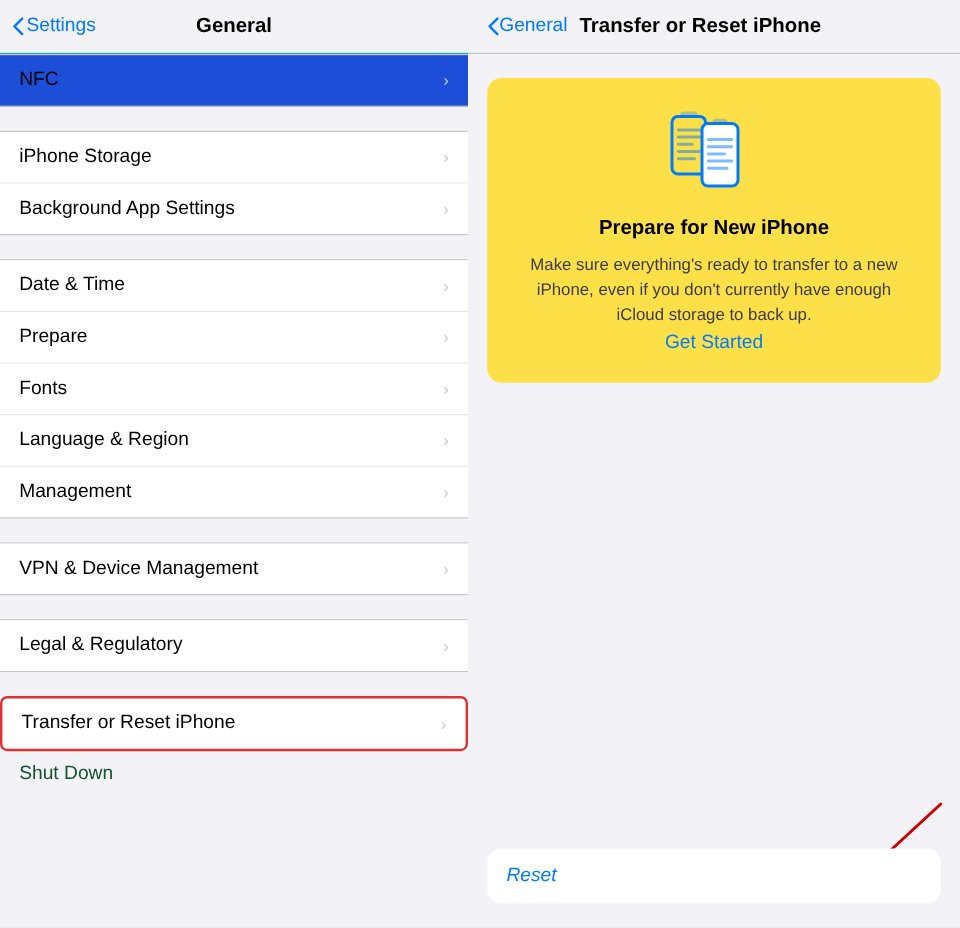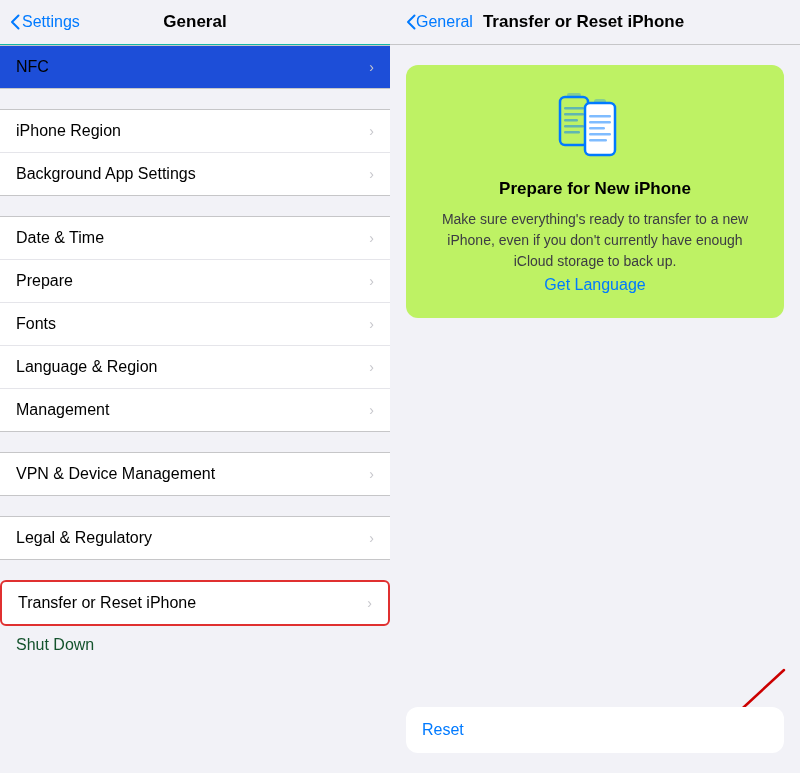--- a/index.html
+++ b/index.html
@@ -167,21 +167,21 @@
     .right-content {
       flex: 1;
       overflow-y: auto;
       padding: 20px 16px;
       display: flex;
       flex-direction: column;
       gap: 16px;
     }
 
     .prepare-card {
-      background: #bef264;
+      background: #fde047;
       border-radius: 12px;
       padding: 24px 20px;
       display: flex;
       flex-direction: column;
       align-items: center;
       text-align: center;
     }
 
     .phone-icon-container {
       margin-bottom: 16px;
@@ -212,20 +212,21 @@
       margin-top: auto;
       position: relative;
     }
 
     .bottom-cell {
       padding: 14px 16px;
       font-size: 16px;
       color: #007aff;
       cursor: pointer;
       border-bottom: 1px solid #e5e5ea;
+      font-style: italic;
     }
     .bottom-cell:last-child {
       border-bottom: none;
     }
 
     .arrow-svg {
       position: absolute;
       right: 20px;
       bottom: 55px;
       pointer-events: none;
@@ -249,21 +250,21 @@
   <div class="settings-list">
 
     <div class="nfc-row">
       <span class="cell-text">NFC</span>
       <span class="chevron">›</span>
     </div>
 
     <div class="group-wrapper">
       <div class="cells-container">
         <div class="cell">
-          <span class="cell-text">iPhone Region</span>
+          <span class="cell-text">iPhone Storage</span>
           <span class="chevron">›</span>
         </div>
         <div class="cell">
           <span class="cell-text">Background App Settings</span>
           <span class="chevron">›</span>
         </div>
       </div>
     </div>
 
     <div class="group-wrapper">
@@ -356,21 +357,21 @@
           <rect x="34" y="38" width="16" height="2.5" rx="1.2" fill="#007aff" opacity="0.5"></rect>
           <rect x="34" y="44" width="22" height="2.5" rx="1.2" fill="#007aff" opacity="0.5"></rect>
           <rect x="34" y="50" width="18" height="2.5" rx="1.2" fill="#007aff" opacity="0.5"></rect>
 
           <rect x="39" y="10" width="12" height="5" rx="2.5" fill="#007aff" opacity="0.3"></rect>
         </svg>
       </div>
 
       <span class="prepare-title">Prepare for New iPhone</span>
       <span class="prepare-desc">Make sure everything's ready to transfer to a new iPhone, even if you don't currently have enough iCloud storage to back up.</span>
-      <span class="get-started-btn">Get Language</span>
+      <span class="get-started-btn">Get Started</span>
     </div>
 
     <div style="flex:1;"></div>
 
     <div style="position:relative;">
 
       <svg class="arrow-svg" style="position:absolute; right:-10px; bottom:8px; width:90px; height:80px; pointer-events:none;" viewBox="0 0 90 80" fill="none" xmlns="http://www.w3.org/2000/svg">
         <path d="M80 5 L15 65" stroke="#cc0000" stroke-width="2.5" stroke-linecap="round"></path>
         <path d="M15 65 L22 50 M15 65 L30 62" stroke="#cc0000" stroke-width="2.5" stroke-linecap="round"></path>
       </svg>

